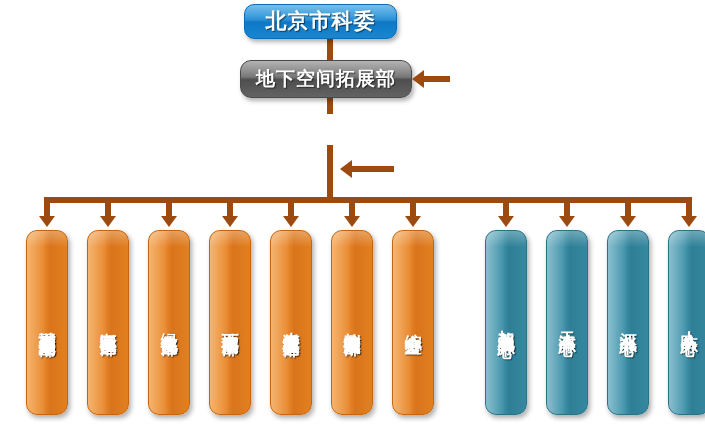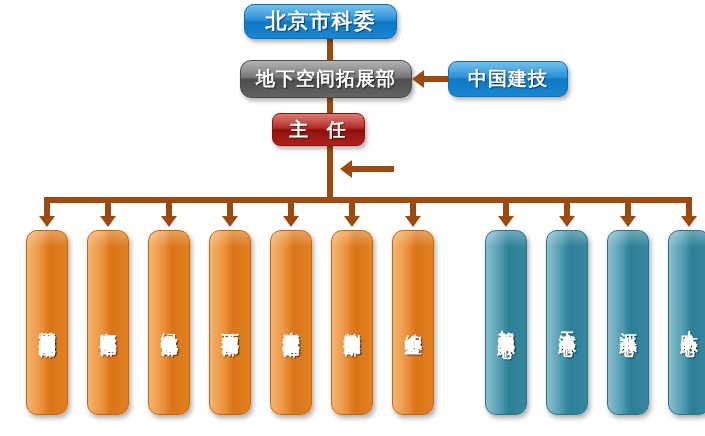--- a/index.html
+++ b/index.html
@@ -205,27 +205,21 @@
     </div>
 
   <div class="node n-top">
     <span class="inner">北京市科委</span>
   </div>
 
   <div class="node n-gray">
     <span class="inner">地下空间拓展部</span>
   </div>
 
-  <div class="node n-partner">
-    <span class="inner">中国建技</span>
-  </div>
-
-  <div class="node n-red">
-    <span class="inner">主 任</span>
-  </div>
+
 
 
   <div id="departments">
       <div class="pill orange" style="left: 26px;">
         <span class="inner">城市更新策划规划部</span>
       </div>
       <div class="pill orange" style="left: 87px;">
         <span class="inner">老旧小区改造部</span>
       </div>
       <div class="pill orange" style="left: 148px;">

